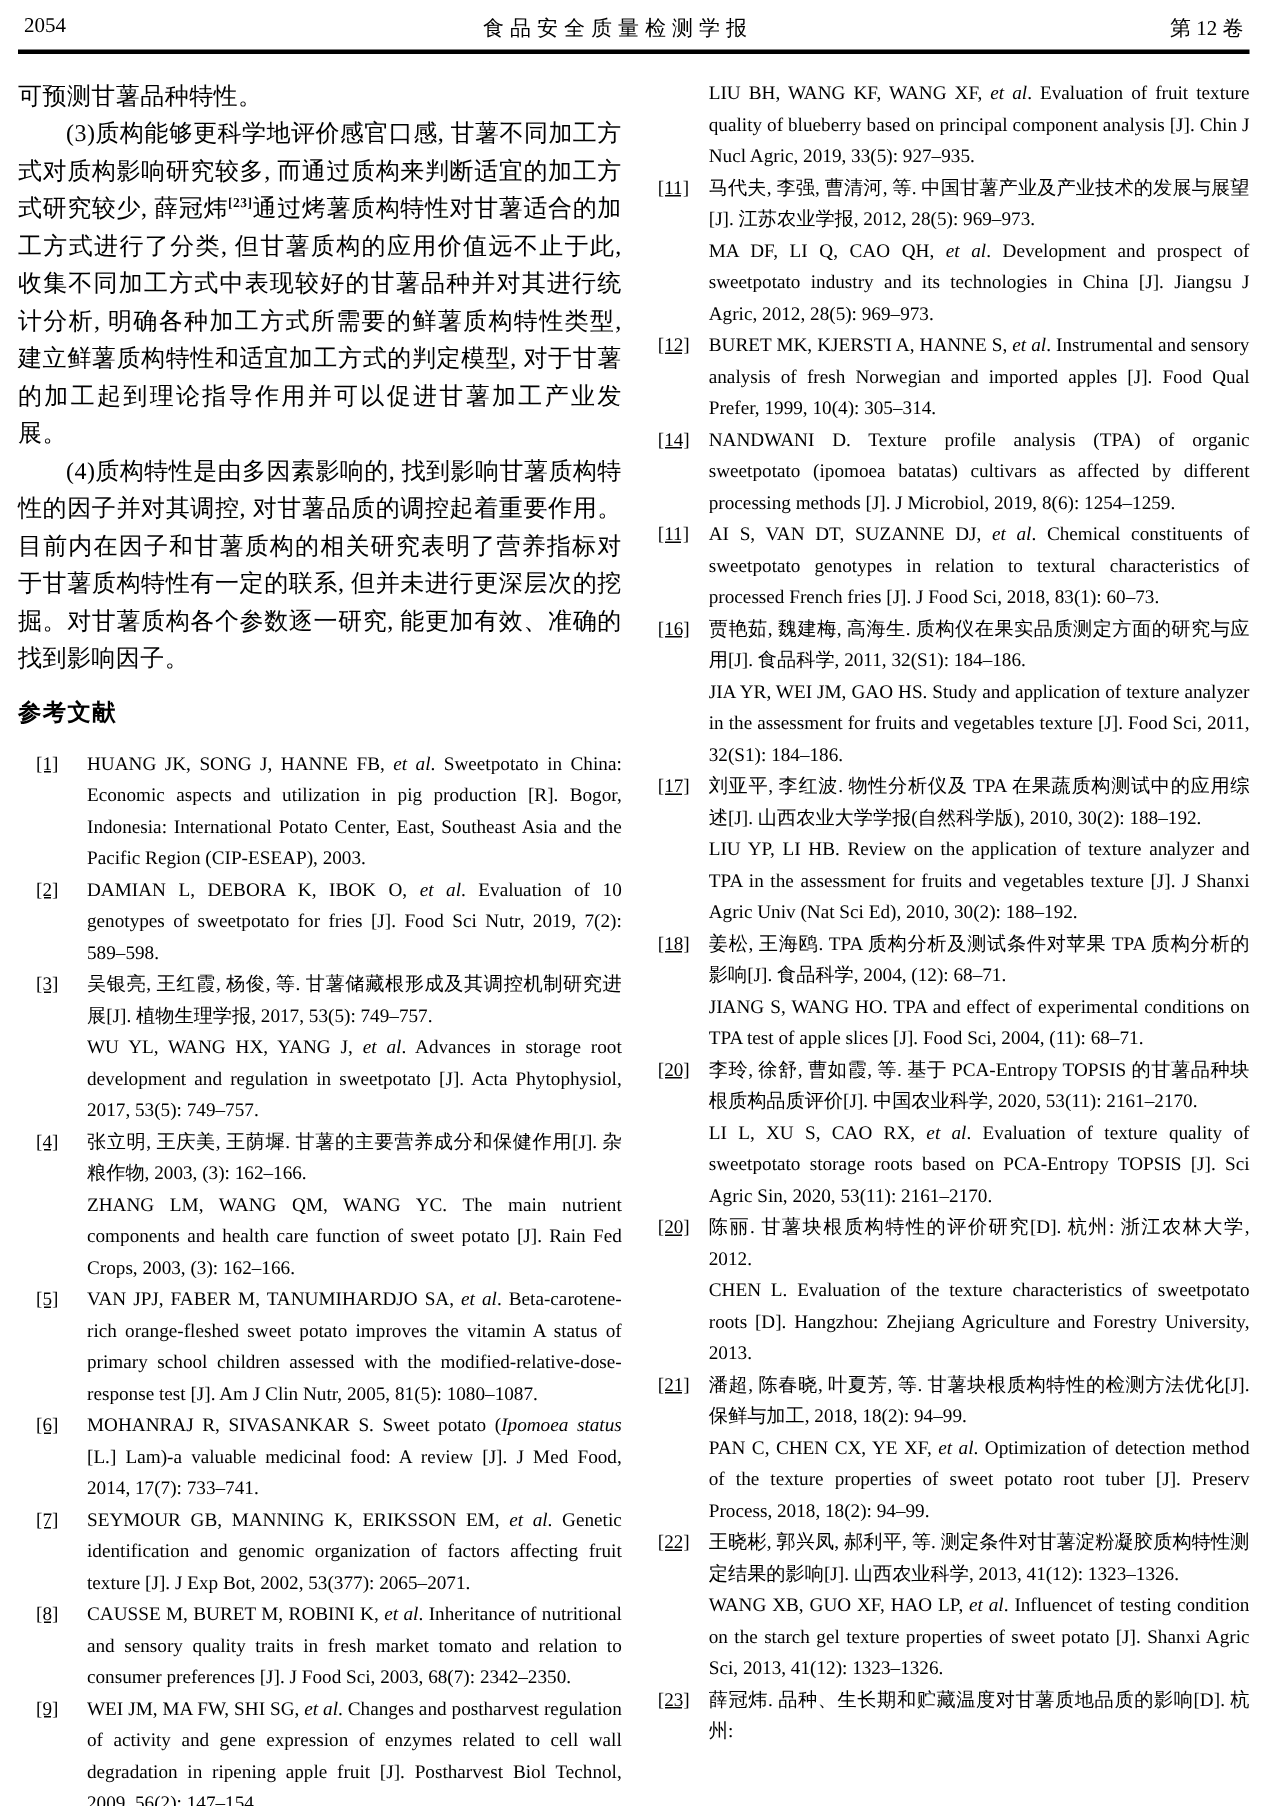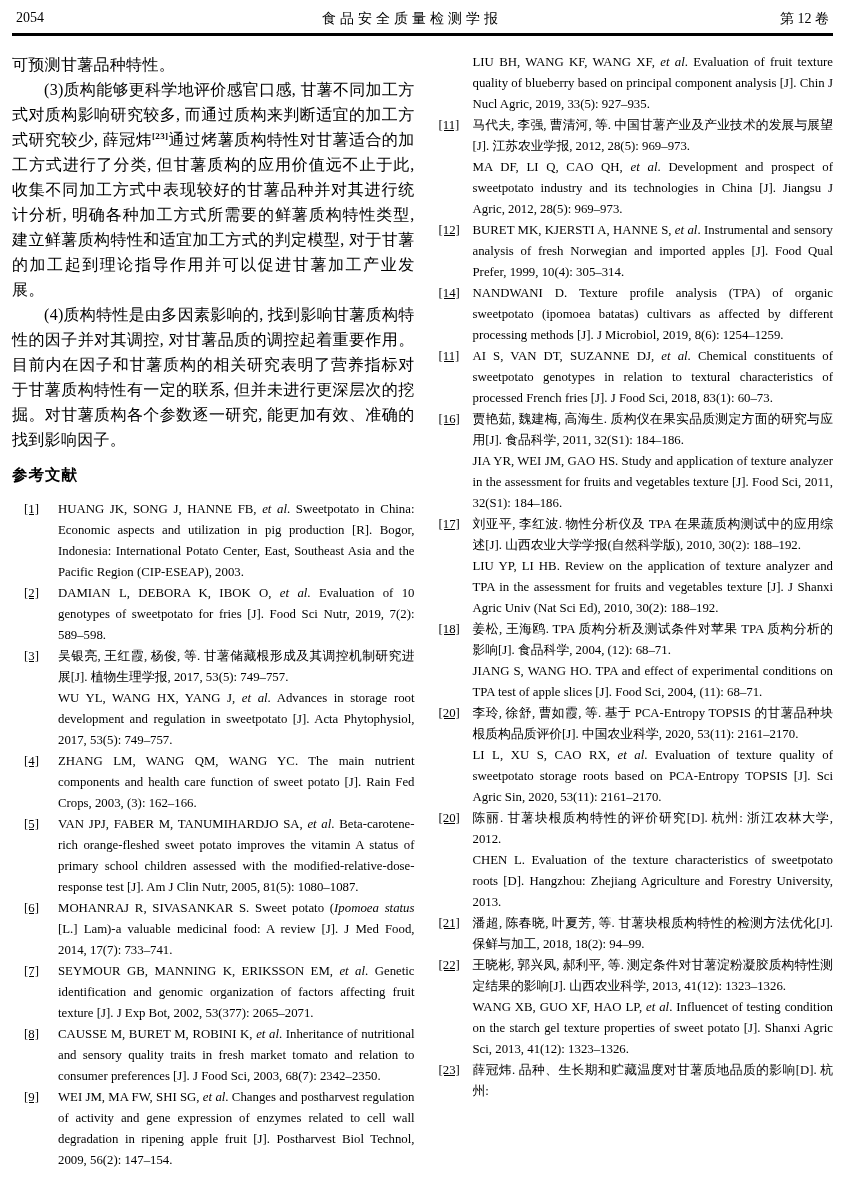--- a/index.html
+++ b/index.html
@@ -118,20 +118,21 @@
           <div class="ref">
             <div class="ref-num">[3]</div>
             <div class="ref-body">
               <div class="ref-block">吴银亮, 王红霞, 杨俊, 等. 甘薯储藏根形成及其调控机制研究进展[J]. 植物生理学报, 2017, 53(5): 749–757.</div>
               <div class="ref-block"><span>WU YL, WANG HX, YANG J, </span><i>et al</i><span>. Advances in storage root development and regulation in sweetpotato [J]. Acta Phytophysiol, 2017, 53(5): 749–757.</span></div>
             </div>
           </div>
           <div class="ref">
             <div class="ref-num">[4]</div>
             <div class="ref-body">
+              <div class="ref-block">张立明, 王庆美, 王荫墀. 甘薯的主要营养成分和保健作用[J]. 杂粮作物, 2003, (3): 162–166.</div>
               <div class="ref-block">ZHANG LM, WANG QM, WANG YC. The main nutrient components and health care function of sweet potato [J]. Rain Fed Crops, 2003, (3): 162–166.</div>
             </div>
           </div>
           <div class="ref">
             <div class="ref-num">[5]</div>
             <div class="ref-body">
               <div class="ref-block"><span>VAN JPJ, FABER M, TANUMIHARDJO SA, </span><i>et al</i><span>. Beta-carotene-rich orange-fleshed sweet potato improves the vitamin A status of primary school children assessed with the modified-relative-dose-response test [J]. Am J Clin Nutr, 2005, 81(5): 1080–1087.</span></div>
             </div>
           </div>
           <div class="ref">
@@ -225,20 +226,21 @@
             <div class="ref-num">[20]</div>
             <div class="ref-body">
               <div class="ref-block">陈丽. 甘薯块根质构特性的评价研究[D]. 杭州: 浙江农林大学, 2012.</div>
               <div class="ref-block">CHEN L. Evaluation of the texture characteristics of sweetpotato roots [D]. Hangzhou: Zhejiang Agriculture and Forestry University, 2013.</div>
             </div>
           </div>
           <div class="ref">
             <div class="ref-num">[21]</div>
             <div class="ref-body">
               <div class="ref-block">潘超, 陈春晓, 叶夏芳, 等. 甘薯块根质构特性的检测方法优化[J]. 保鲜与加工, 2018, 18(2): 94–99.</div>
+              <div class="ref-block"><span>PAN C, CHEN CX, YE XF, </span><i>et al</i><span>. Optimization of detection method of the texture properties of sweet potato root tuber [J]. Preserv Process, 2018, 18(2): 94–99.</span></div>
             </div>
           </div>
           <div class="ref">
             <div class="ref-num">[22]</div>
             <div class="ref-body">
               <div class="ref-block">王晓彬, 郭兴凤, 郝利平, 等. 测定条件对甘薯淀粉凝胶质构特性测定结果的影响[J]. 山西农业科学, 2013, 41(12): 1323–1326.</div>
               <div class="ref-block"><span>WANG XB, GUO XF, HAO LP, </span><i>et al</i><span>. Influencet of testing condition on the starch gel texture properties of sweet potato [J]. Shanxi Agric Sci, 2013, 41(12): 1323–1326.</span></div>
             </div>
           </div>
           <div class="ref">

